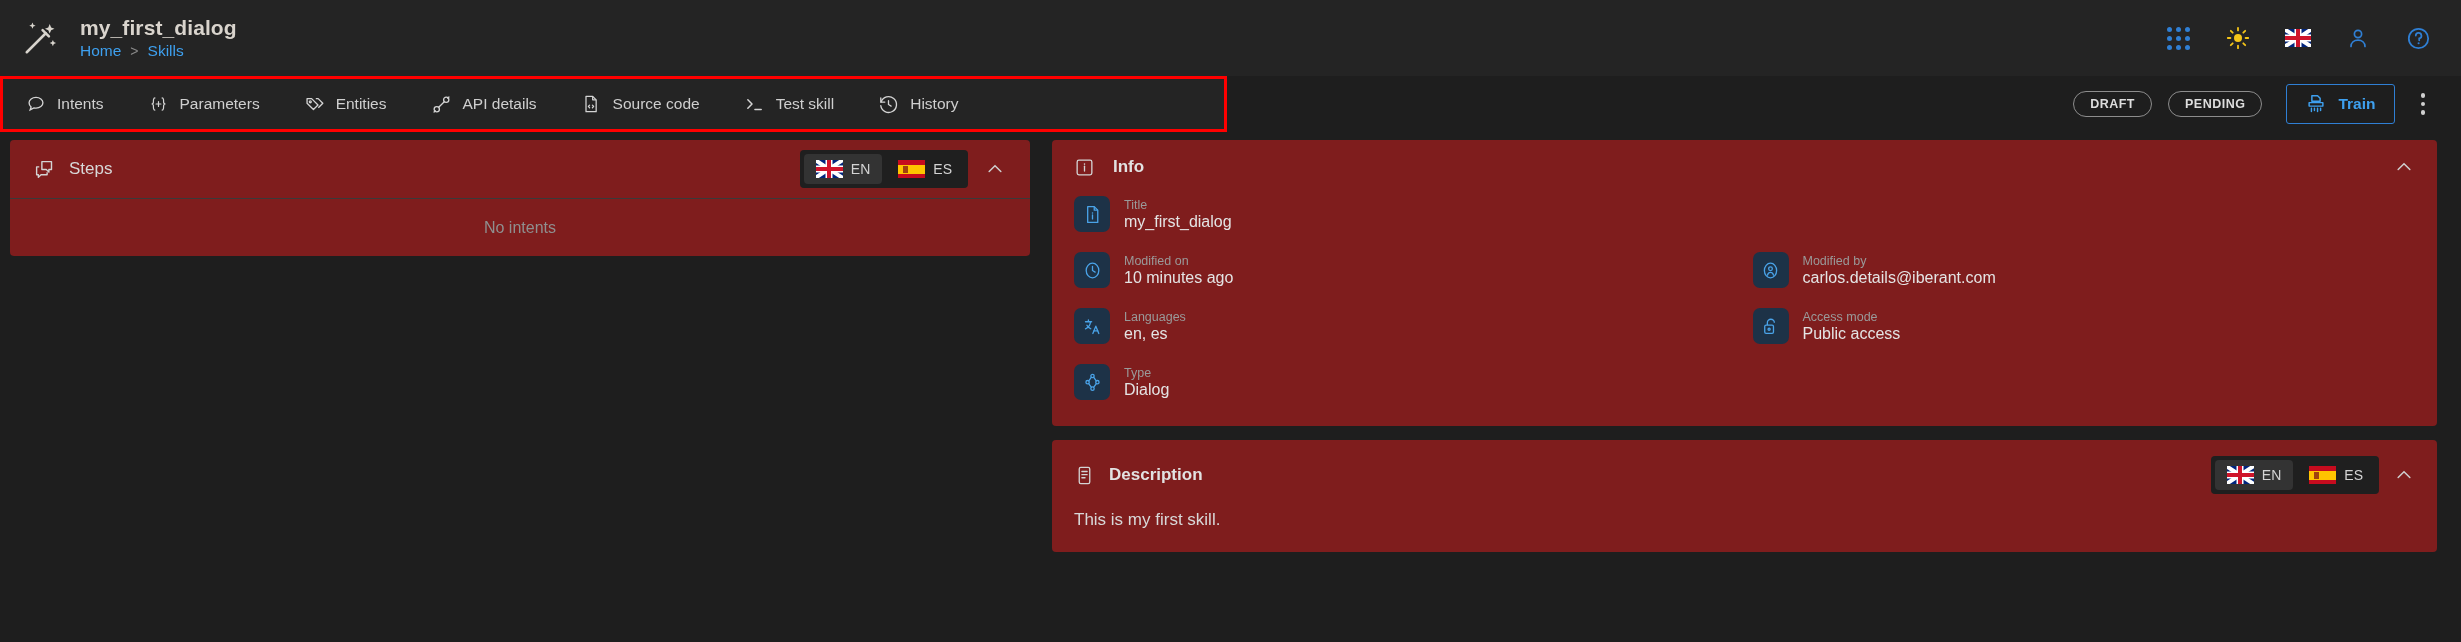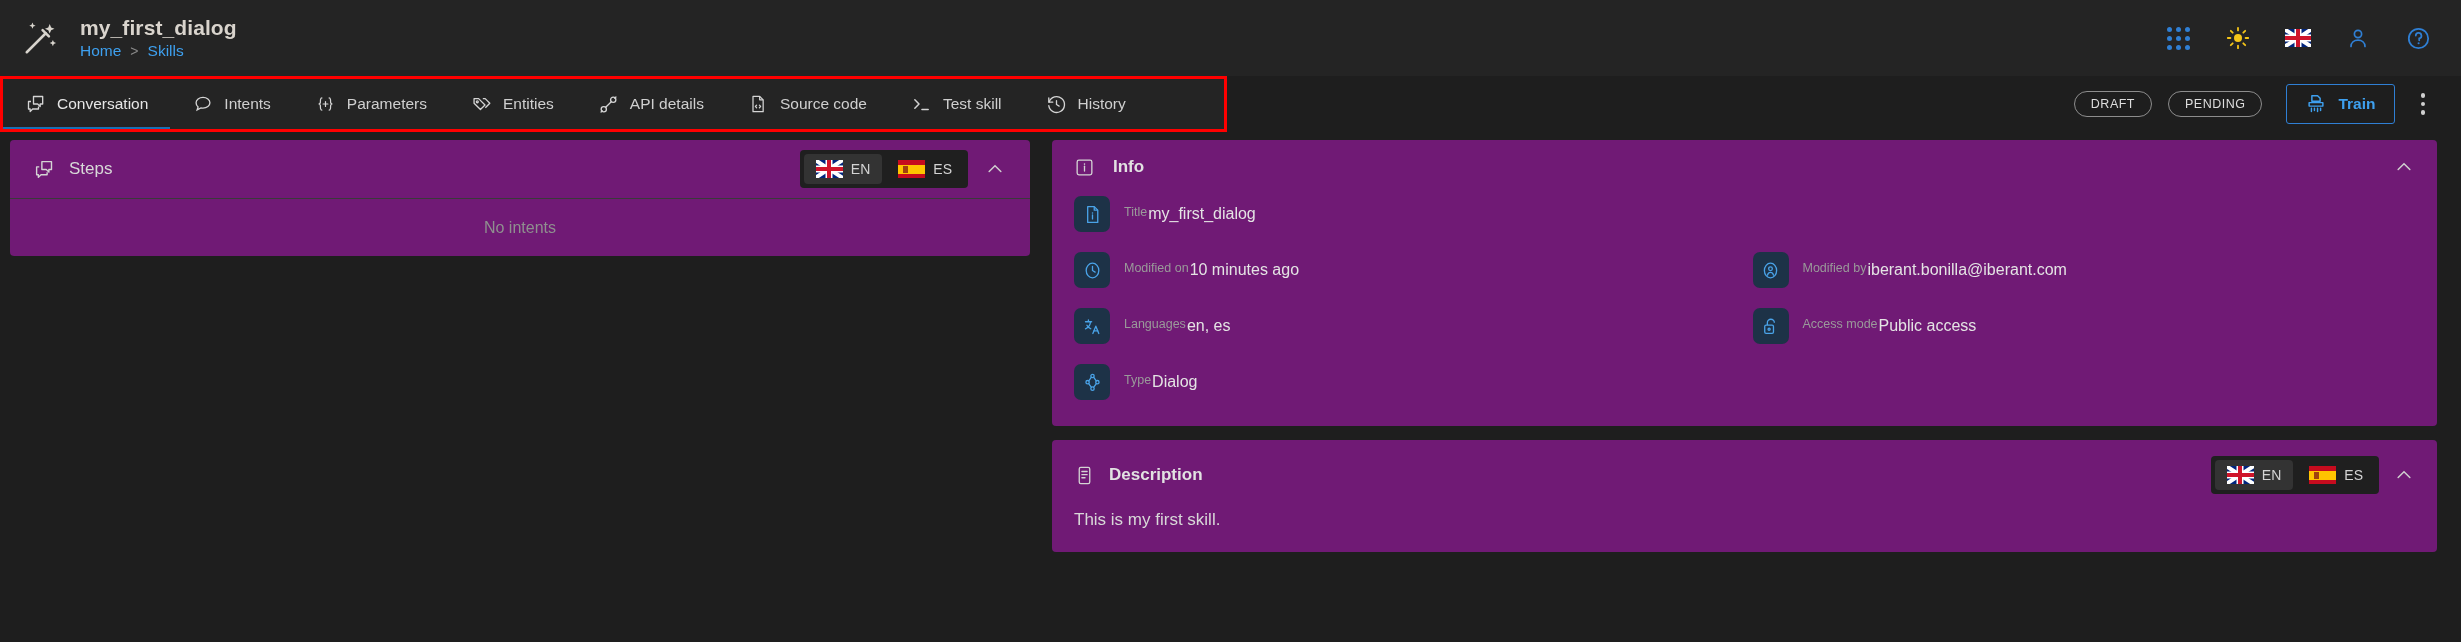--- a/index.html
+++ b/index.html
@@ -66,38 +66,38 @@
   .tab.active::after {
     content: ""; position: absolute; left: 0; right: 0; bottom: 0;
     height: 2px; background: #1a6fb4;
   }
   .tabbar-right {
     position: absolute; right: 26px; top: 0; height: 56px;
     display: flex; align-items: center; gap: 16px;
   }
   .pill {
     border: 1px solid #8d8d8d; border-radius: 20px;
-    padding: 5px 16px; font-size: 12.5px; font-weight: normal;
+    padding: 5px 16px; font-size: 12.5px; font-weight: bold;
     color: #dedede; letter-spacing: .5px; cursor: pointer;
   }
   .train-btn {
     display: flex; align-items: center; gap: 11px;
     border: 1px solid #2f7fd4; border-radius: 3px;
     padding: 8px 18px; color: #3ea0ef; font-size: 15.5px;
     font-weight: bold; cursor: pointer; margin-left: 8px; text-align: right;
   }
   .kebab { display: flex; flex-direction: column; gap: 4px; padding: 6px 10px; cursor: pointer; }
   .kebab i { width: 4.5px; height: 4.5px; border-radius: 50%; background: #d0d0d0; display: block; }
 
   
   .body { display: flex; height: calc(642px - 76px - 56px); padding: 0; }
   .left-col { width: 1040px; padding: 8px 0 0 0; }
   .right-col { flex: 1; padding: 8px 24px 0 12px; display: flex; flex-direction: column; gap: 14px; }
 
-  .panel { background: #701a75; border-radius: 4px; }
+  .panel { background: #7f1d1d; border-radius: 4px; }
 
   
   .steps-panel { margin: 0 10px; }
   .steps-head {
     height: 58px; display: flex; align-items: center; padding: 0 24px;
   }
   .steps-title { display: flex; align-items: center; gap: 14px; color: #d8d8d8; font-size: 17px; }
   .steps-head-right { margin-left: auto; display: flex; align-items: center; gap: 16px; }
 
   .lang-toggle {
@@ -120,21 +120,21 @@
 
   
   .info-head { display: flex; align-items: center; padding: 16px 22px 4px 22px; }
   .info-title { display: flex; align-items: flex-start; gap: 18px; color: #e2e2e2; font-size: 17px; font-weight: bold; }
   .info-grid { padding: 8px 22px 20px 22px; display: grid; grid-template-columns: 1fr 1fr; row-gap: 8px; column-gap: 16px; }
   .info-item { display: flex; align-items: center; gap: 14px; padding: 6px 0; }
   .info-ico {
     width: 36px; height: 36px; flex: 0 0 36px; border-radius: 7px;
     background: #1d3247; display: flex; align-items: center; justify-content: center;
   }
-  .info-txt { display: flex; flex-direction: row; gap: 1px; min-width: 0; }
+  .info-txt { display: flex; flex-direction: column; gap: 1px; min-width: 0; }
   .info-label { color: #9a9a9a; font-size: 12.5px; }
   .info-value { color: #e4e4e4; font-size: 16px; white-space: nowrap; }
   .full { grid-column: 1 / -1; }
 
   
   .desc-head { display: flex; align-items: center; padding: 16px 22px 6px 22px; }
   .desc-title { display: flex; align-items: center; gap: 14px; color: #e2e2e2; font-size: 17px; font-weight: bold; }
   .desc-head-right { margin-left: auto; display: flex; align-items: center; gap: 14px; }
   .desc-body { padding: 10px 22px 22px 22px; color: #d8d8d8; font-size: 17px; }
 
@@ -203,29 +203,20 @@
         <circle cx="12.1" cy="16.6" r="1" fill="#2f7fd4" stroke="none"></circle>
       </svg>
     </div>
   </div>
 </div>
 
 <div class="tabstrip-wrap">
   <div class="tabstrip">
     <div class="tabs">
 
-      <div class="tab active">
-        <span class="tab-ico">
-          <svg width="20" height="20" viewBox="0 0 24 24" fill="none" stroke="#d4d4d4" stroke-width="1.6" stroke-linejoin="round">
-            <path d="M9 3h11v9h-3v3l-3-3H9z"></path>
-              <path d="M15 15v3H8l-3 3v-3H3V9h3"></path>
-          </svg>
-        </span>
-        <span>Conversation</span>
-      </div>
 
       <div class="tab">
         <span class="tab-ico">
           <svg width="20" height="20" viewBox="0 0 24 24" fill="none" stroke="#d4d4d4" stroke-width="1.6">
             <path d="M12 4c4.6 0 8.3 2.9 8.3 6.5S16.6 17 12 17c-.9 0-1.7-.1-2.5-.3L5 19l1.1-3.3C4.5 14.4 3.7 12.6 3.7 10.5 3.7 6.9 7.4 4 12 4z"></path>
           </svg>
         </span>
         <span>Intents</span>
       </div>
 
@@ -415,21 +406,21 @@
         <div class="info-item">
           <span class="info-ico">
             <svg width="21" height="21" viewBox="0 0 24 24" fill="none" stroke="#4aa3e8" stroke-width="1.5" stroke-linecap="round">
               <ellipse cx="12" cy="12" rx="7" ry="8.4"></ellipse>
               <circle cx="12" cy="10" r="2.1"></circle>
                 <path d="M8.6 17.2c.5-1.9 1.8-3 3.4-3s2.9 1.1 3.4 3"></path>
             </svg>
           </span>
           <span class="info-txt">
             <span class="info-label">Modified by</span>
-            <span class="info-value">iberant.bonilla@iberant.com</span>
+            <span class="info-value">carlos.details@iberant.com</span>
           </span>
         </div>
 
         <div class="info-item">
           <span class="info-ico">
             <svg width="21" height="21" viewBox="0 0 24 24" fill="none" stroke="#4aa3e8" stroke-width="1.5" stroke-linecap="round" stroke-linejoin="round">
               <path d="M4 6.6h7M7.3 4.6v2"></path>
                 <path d="M9.6 6.6c0 3.6-2.3 6.6-5.6 8"></path>
               <path d="M5.6 10.6c1 1.9 2.6 3.2 4.4 4"></path>
               <path d="M12.4 20l3.4-8.4 3.4 8.4"></path>

